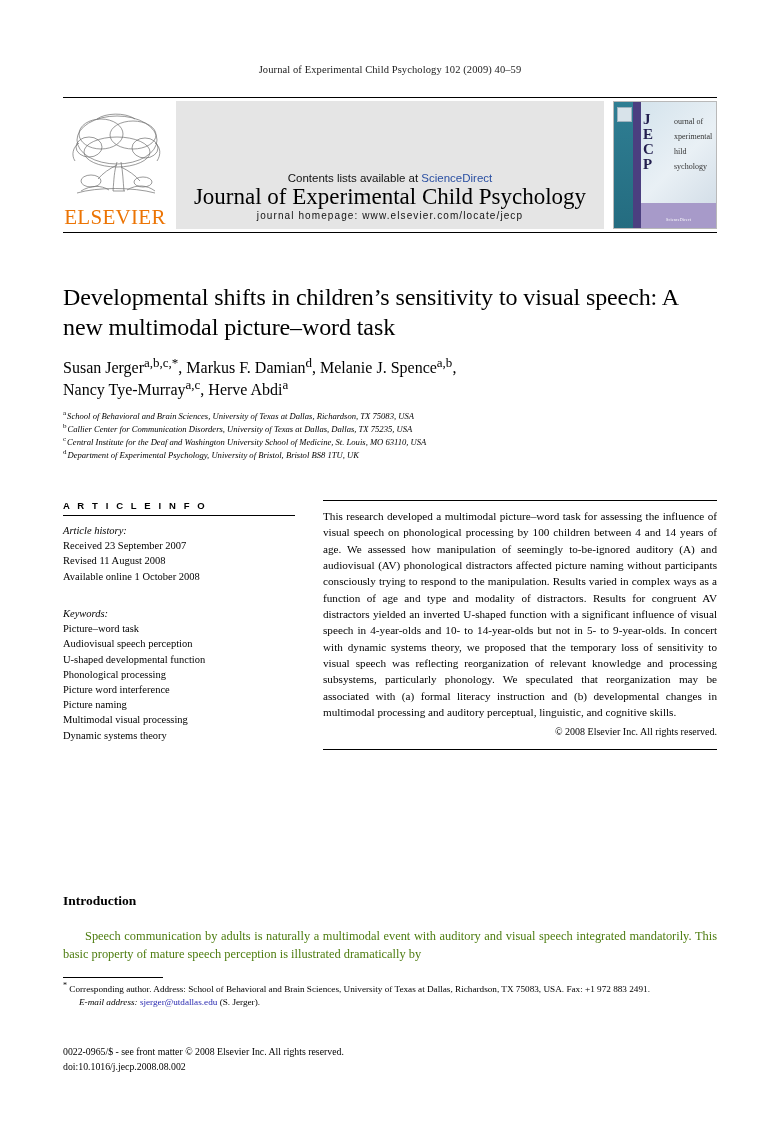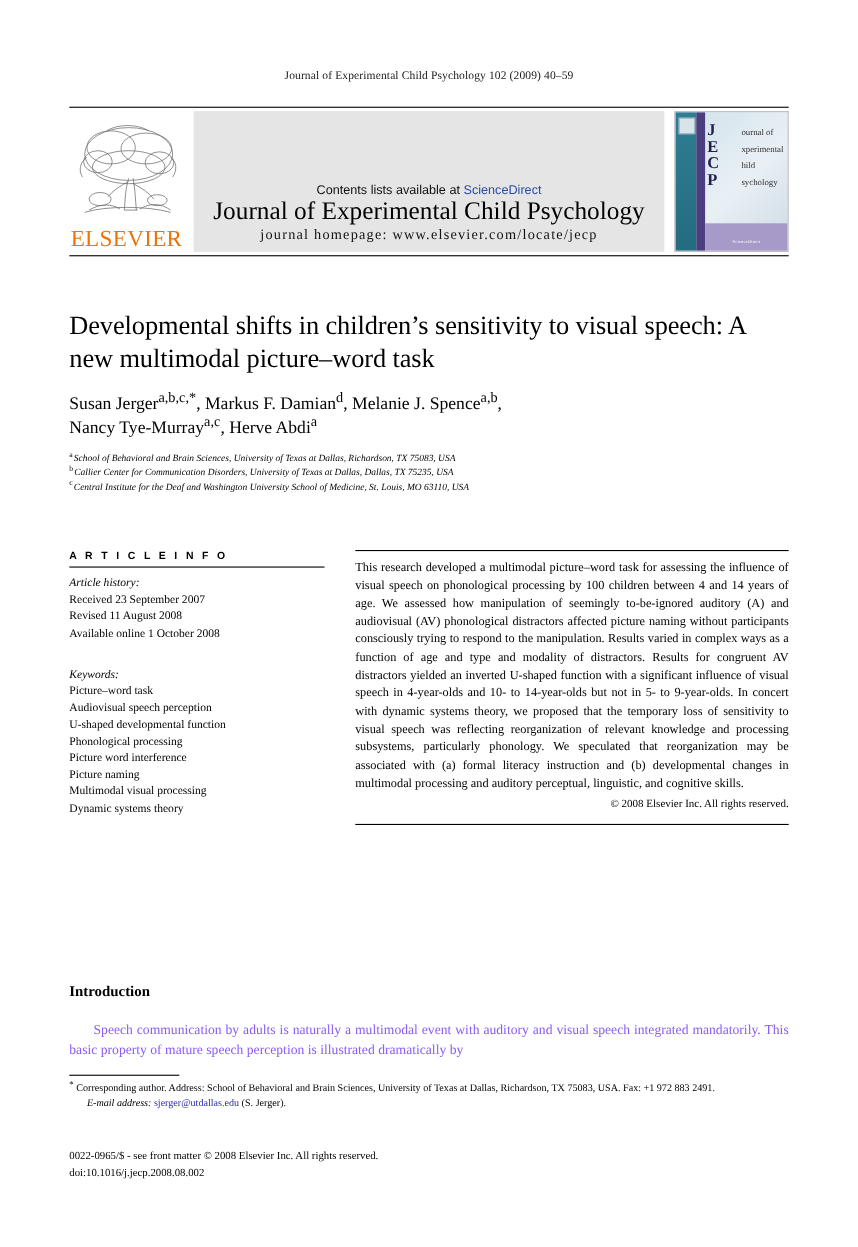--- a/index.html
+++ b/index.html
@@ -97,22 +97,22 @@
   }
   .journal-title {
     font-family: "Liberation Serif", serif;
     font-size: 23px;
     text-align: center;
     line-height: 1.14;
     color: #000;
     padding: 0 10px;
   }
   .homepage-line {
-    font-family: Liberation Serif, serif;
-    font-size: 13px;
+    font-family: Liberation Sans, sans-serif;
+    font-size: 10px;
     letter-spacing: 1.1px;
     color: #111;
   }
   .cover-thumb {
     flex: 0 0 104px;
     width: 104px;
     position: relative;
     border: 1px solid #b9b9b9;
     box-sizing: border-box;
     overflow: hidden;
@@ -280,21 +280,21 @@
     color: #000;
   }
   .intro-para {
     position: absolute;
     left: 63px; top: 928px;
     width: 654px;
     font-size: 12.4px;
     line-height: 1.42;
     text-align: justify;
     text-indent: 22px;
-    color: #8b5cf6;
+    color: #4d7c0f;
   }
 
   
   .foot-rule {
     position: absolute;
     left: 63px; top: 977px;
     width: 100px;
     border-top: 0.9px solid #000;
   }
   .footnote {
@@ -408,20 +408,21 @@
       <span><span>Markus F. Damian</span><sup>d</sup></span>,
       <span><span>Melanie J. Spence</span><sup>a,b</sup></span>,<br>
       <span><span>Nancy Tye-Murray</span><sup>a,c</sup></span>,
       <span><span>Herve Abdi</span><sup>a</sup></span>
     </div>
 
     <div class="affiliations">
       <div><sup>a</sup><span>School of Behavioral and Brain Sciences, University of Texas at Dallas, Richardson, TX 75083, USA</span></div>
       <div><sup>b</sup><span>Callier Center for Communication Disorders, University of Texas at Dallas, Dallas, TX 75235, USA</span></div>
       <div><sup>c</sup><span>Central Institute for the Deaf and Washington University School of Medicine, St. Louis, MO 63110, USA</span></div>
+      <div><sup>d</sup><span>Department of Experimental Psychology, University of Bristol, Bristol BS8 1TU, UK</span></div>
     </div>
   </div>
 
   <div class="cols">
 
     <div class="col-info">
       <div class="sec-head">A R T I C L E    I N F O</div>
       <div class="thin-rule"></div>
 
       <div class="info-label">Article history:</div>

